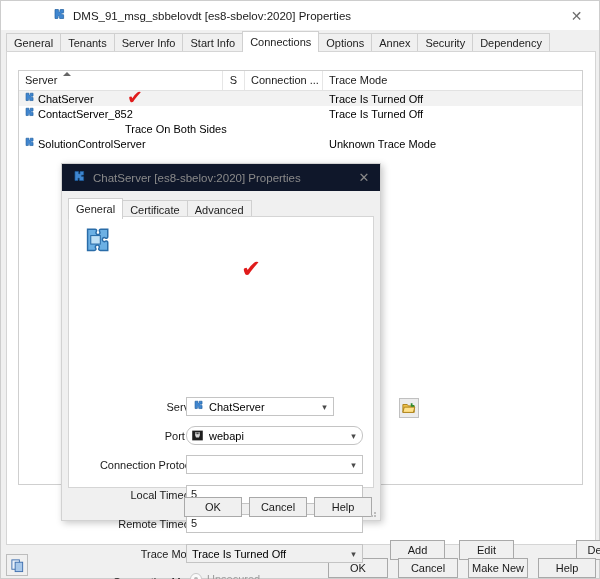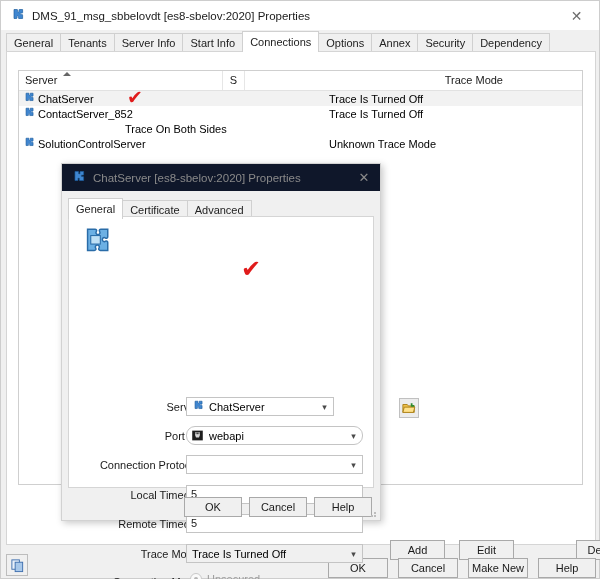--- a/index.html
+++ b/index.html
@@ -16,21 +16,21 @@
   #outer-window {
     position: absolute; left: 0; top: 0;
     width: 600px; height: 579px;
     background: #f0f0f0;
     border: 1px solid #cdcdcd;
   }
   #outer-titlebar {
     position: absolute; left: 0; top: 0;
     width: 598px; height: 29px;
     background: #ffffff;
-    display: flex; align-items: center;
+    display: flex; align-items: center; padding-left: 41px;
   }
   .title-icon {
     width: 16px; height: 16px;
     margin-left: 8px; margin-right: 7px;
     flex: 0 0 16px;
     position: relative;
   }
   #outer-title-text {
     font-size: 11.5px;
     color: #1b1b1b;
@@ -103,21 +103,21 @@
   .sort-arrow {
     position: absolute; left: 44px; top: 1px;
     width: 0; height: 0;
     border-left: 4px solid transparent;
     border-right: 4px solid transparent;
     border-bottom: 4px solid #666;
   }
   .c-server { width: 204px; }
   .c-s { width: 22px; text-align: center; padding-left: 0; }
   .c-conn { width: 78px; }
-  .c-trace { width: 258px; border-right: none; text-align: right; }
+  .c-trace { width: 258px; border-right: none; }
 
   .list-row {
     display: flex;
     height: 15px;
     align-items: center;
     font-size: 11px;
   }
   .list-row.selected { background: #f2f2f2; }
   .cell-server {
     width: 204px; display: flex; align-items: center;
@@ -322,20 +322,21 @@
   <div id="outer-tabpage">
 
     <div id="server-list">
 
       <div id="list-header">
         <div class="col-head c-server">
           <span>Server</span>
           <span class="sort-arrow"></span>
         </div>
         <div class="col-head c-s">S</div>
+        <div class="col-head c-conn">Connection ...</div>
         <div class="col-head c-trace">Trace Mode</div>
       </div>
 
       <div class="list-row selected">
         <div class="cell-server">
           <span class="puzzle-sm">
             <svg width="13" height="13" viewBox="0 0 16 16">
               <path d="M5 1.5h3c.6 0 .9.6.6 1 -.4.6-.1 1.4.7 1.4s1.1-.8.7-1.4c-.3-.4 0-1 .6-1h3v3c0 .6-.6.9-1 .6 -.6-.4-1.4-.1-1.4.7s.8 1.1 1.4.7c.4-.3 1 0 1 .6v3.4H10c-.6 0-.9-.6-.6-1 .4-.6.1-1.4-.7-1.4s-1.1.8-.7 1.4c.3.4 0 1-.6 1H5z" fill="#3f86d0" stroke="#1d5d9e" stroke-width=".8"></path>
             </svg>
           </span>

